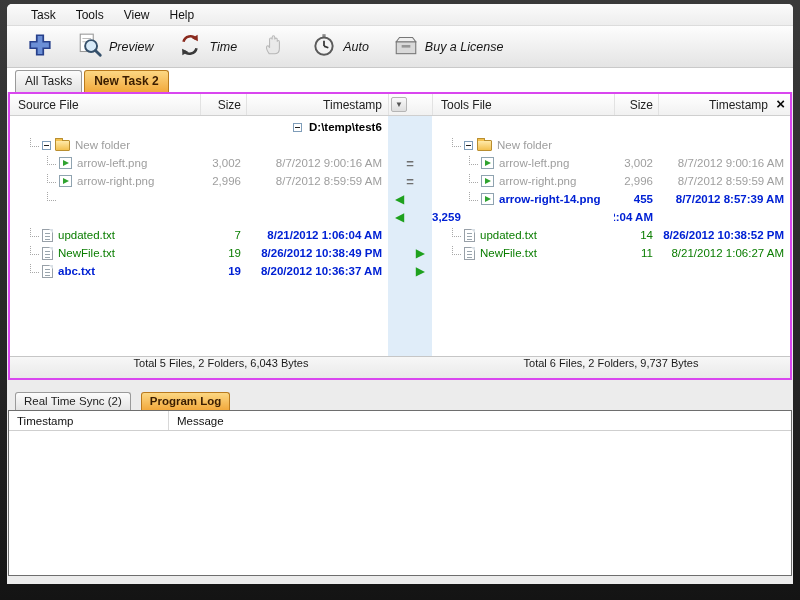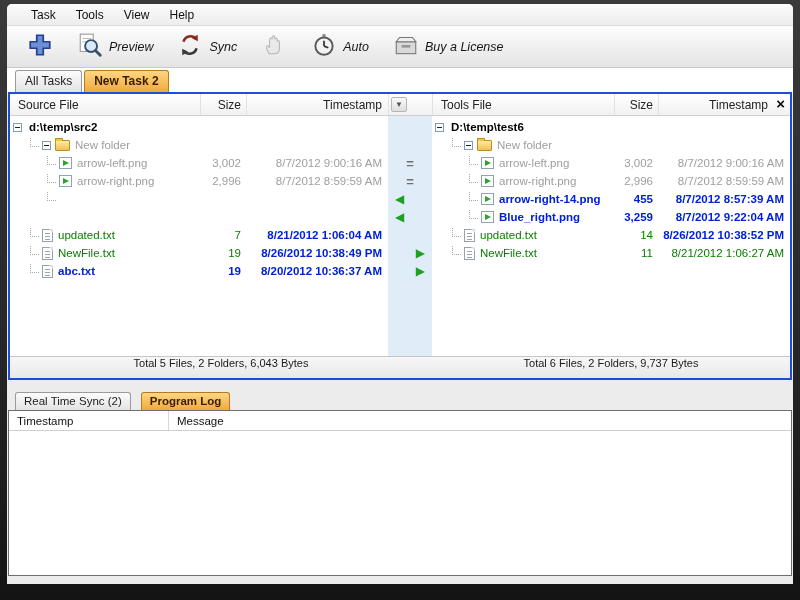--- a/index.html
+++ b/index.html
@@ -38,21 +38,21 @@
   .ttab {
     font-size: 12px; padding: 3px 9px 4px 9px; border: 1px solid #9a9a9a; border-bottom: none;
     border-radius: 3px 3px 0 0; background: linear-gradient(#fcfcfc,#e3e3e3); color: #222;
   }
   .ttab.active {
     background: linear-gradient(#fcd783,#f2a93c); border-color: #b97a1e; color: #3a1d00;
     font-weight: 700;
   }
   
   .syncpanel {
-    margin: 0 1px; height: 288px; border: 2px solid #1d4ed8; background: #fff;
+    margin: 0 1px; height: 288px; border: 2px solid #d946ef; background: #fff;
     display: flex; flex-direction: column;
   }
   .phead {
     height: 22px; display: flex; align-items: center; position: relative;
     background: linear-gradient(#ffffff,#f1f1f1); border-bottom: 1px solid #cfcfcf;
     font-size: 12px; color: #222;
   }
   .phead .hcell { height: 100%; display: flex; align-items: center; border-left: 1px solid #e2e2e2; }
   .phead .hcell:first-child { border-left: none; }
   .h-srcfile { width: 190px; padding-left: 8px; }
@@ -177,21 +177,21 @@
       </div>
       <div class="tbtn">
         <span>
           <svg viewBox="0 0 24 24" width="26" height="26">
             <path d="M6 9 A 6.5 6.5 0 0 1 17.5 6.5" stroke="#8a2a1e" stroke-width="2.4" fill="none"></path>
             <path d="M19 2.5 L19.3 8.6 L13.8 5.8 Z" fill="#8a2a1e"></path>
             <path d="M18 15 A 6.5 6.5 0 0 1 6.5 17.5" stroke="#3a3a3a" stroke-width="2.4" fill="none"></path>
             <path d="M5 21.5 L4.7 15.4 L10.2 18.2 Z" fill="#3a3a3a"></path>
           </svg>
         </span>
-        <span class="tlabel">Sync</span>
+        <span class="tlabel">Time</span>
       </div>
       <div class="tbtn disabled">
         <span>
           <svg viewBox="0 0 24 24" width="26" height="26">
             <path d="M7.5 20 C5.5 17 4.5 14 5.5 13 C6.4 12.2 7.4 13.2 7.9 14.5 L7.9 7 C7.9 5 10.3 5 10.3 7 L10.3 5 C10.3 3 12.7 3 12.7 5 L12.7 7 C12.7 5.2 15 5.2 15 7 L15 9 C15 7.5 17 7.5 17 9.2 L17 15 C17 18 15.5 20 13 20 Z" fill="#e6e6e6" stroke="#9a9a9a" stroke-width="1"></path>
           </svg>
         </span>
       </div>
       <div class="tbtn">
         <span>
@@ -231,25 +231,20 @@
         </div>
         <div class="hcell h-tgtfile">Tools File</div>
         <div class="hcell h-tgtsize">Size</div>
         <div class="hcell h-tgtts">Timestamp</div>
         <span class="closebtn">×</span>
       </div>
       <div class="ptree">
         <div class="midstrip"></div>
         <div id="tree-rows">
             <div class="trow">
-              <div class="cell name">
-                <span style="display: inline-block; width: 3px;"></span>
-                <span class="minusbox"></span>
-                <span class="rootname">d:\temp\src2</span>
-              </div>
               <div class="cell num"></div>
               <div class="cell num"></div>
               <div class="cell mid jc"></div>
               <div class="cell name">
                 <span style="display: inline-block; width: 3px;"></span>
                 <span class="minusbox"></span>
                 <span class="rootname">D:\temp\test6</span>
               </div>
               <div class="cell num"></div>
               <div class="cell num"></div>
@@ -355,26 +350,20 @@
               <div class="cell num">
                 <span class="c-blue">8/7/2012 8:57:39 AM</span>
               </div>
             </div>
             <div class="trow">
               <div class="cell name"></div>
               <div class="cell num"></div>
               <div class="cell num"></div>
               <div class="cell mid jl">
                 <span class="midarrow">◀</span>
-              </div>
-              <div class="cell name">
-                <span style="display: inline-block; width: 37px;"></span>
-                <span class="conn"></span>
-                <span class="ic-img"></span>
-                <span class="fname c-blue">Blue_right.png</span>
               </div>
               <div class="cell num">
                 <span class="c-blue">3,259</span>
               </div>
               <div class="cell num">
                 <span class="c-blue">8/7/2012 9:22:04 AM</span>
               </div>
             </div>
             <div class="trow">
               <div class="cell name">

